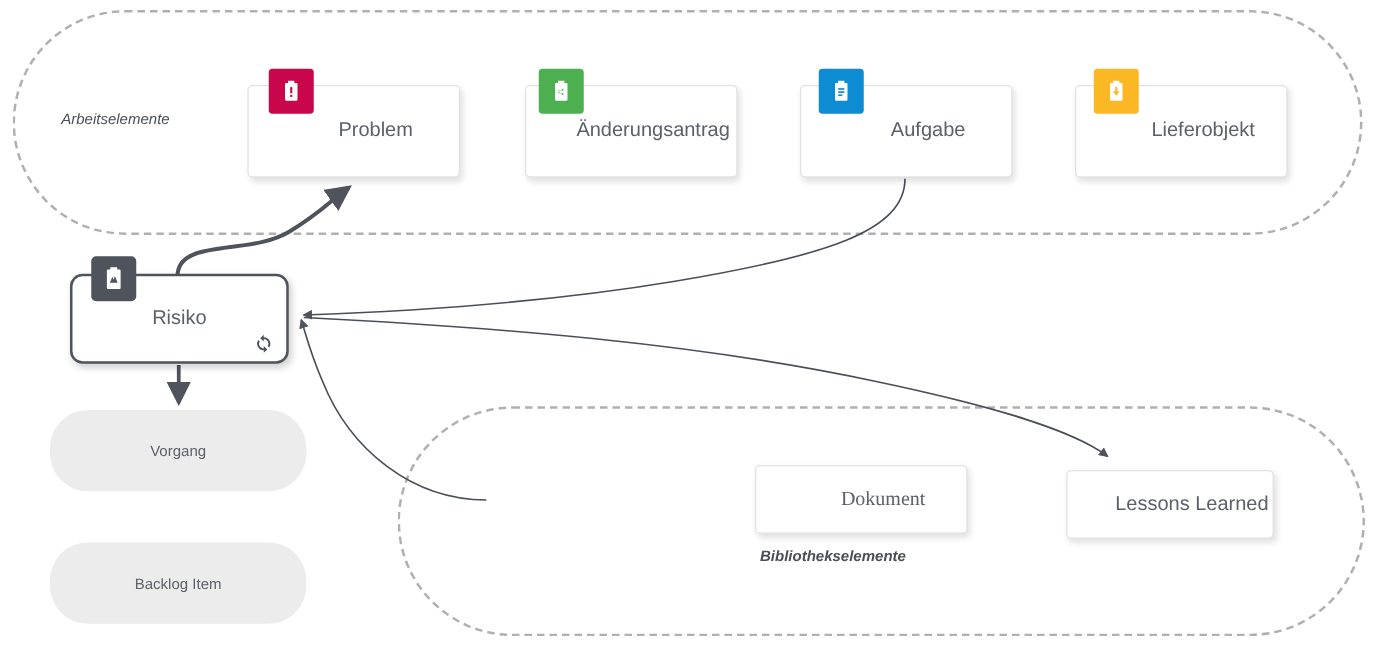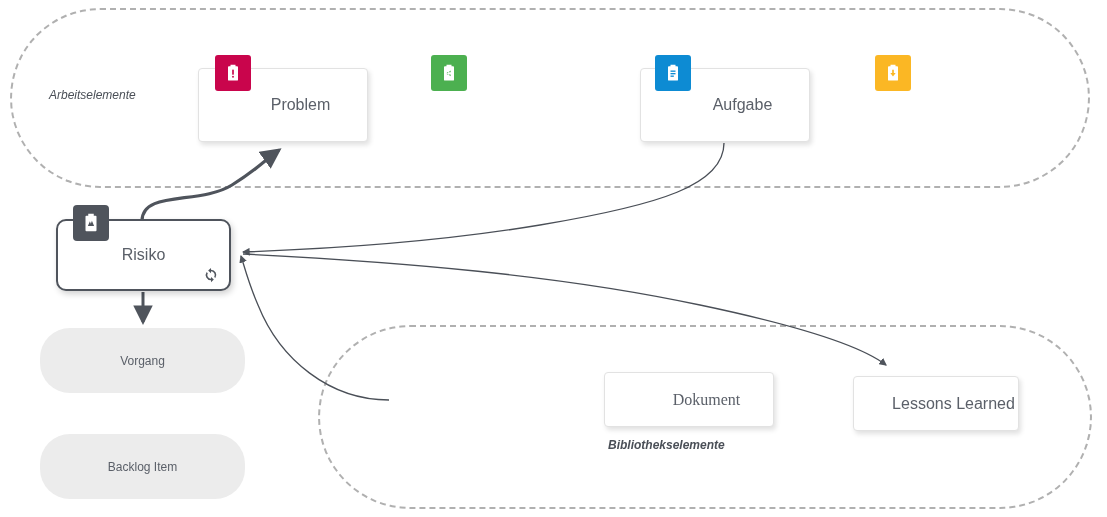--- a/index.html
+++ b/index.html
@@ -146,39 +146,45 @@
     <span class="card-label">Problem</span>
   </div>
   <div class="badge" id="badge-problem">
     <svg width="20" height="20" viewBox="0 0 24 24" aria-hidden="true">
       <path fill="#ffffff" d="M9 2h6v2h2a1 1 0 0 1 1 1v15a1 1 0 0 1-1 1H7a1 1 0 0 1-1-1V5a1 1 0 0 1 1-1h2V2z"></path>
       <rect x="11" y="8" width="2" height="6" fill="#c9054c"></rect>
       <rect x="11" y="15.5" width="2" height="2" fill="#c9054c"></rect>
     </svg>
   </div>
 
+  <div class="card" id="card-change">
+    <span class="card-label">Änderungsantrag</span>
+  </div>
   <div class="badge" id="badge-change">
     <svg width="20" height="20" viewBox="0 0 24 24" aria-hidden="true">
       <path fill="#ffffff" d="M9 2h6v2h2a1 1 0 0 1 1 1v15a1 1 0 0 1-1 1H7a1 1 0 0 1-1-1V5a1 1 0 0 1 1-1h2V2z"></path>
       <path fill="#4cb050" d="M14 9v2.2h-4.5v2.6H14V16l-4.5-3.5L14 9z"></path>
     </svg>
   </div>
 
   <div class="card" id="card-task">
     <span class="card-label">Aufgabe</span>
   </div>
   <div class="badge" id="badge-task">
     <svg width="20" height="20" viewBox="0 0 24 24" aria-hidden="true">
       <path fill="#ffffff" d="M9 2h6v2h2a1 1 0 0 1 1 1v15a1 1 0 0 1-1 1H7a1 1 0 0 1-1-1V5a1 1 0 0 1 1-1h2V2z"></path>
       <rect x="9" y="9" width="6" height="1.6" fill="#0d8bd3"></rect>
       <rect x="9" y="12" width="6" height="1.6" fill="#0d8bd3"></rect>
       <rect x="9" y="15" width="4" height="1.6" fill="#0d8bd3"></rect>
     </svg>
   </div>
 
+  <div class="card" id="card-deliv">
+    <span class="card-label">Lieferobjekt</span>
+  </div>
   <div class="badge" id="badge-deliv">
     <svg width="20" height="20" viewBox="0 0 24 24" aria-hidden="true">
       <path fill="#ffffff" d="M9 2h6v2h2a1 1 0 0 1 1 1v15a1 1 0 0 1-1 1H7a1 1 0 0 1-1-1V5a1 1 0 0 1 1-1h2V2z"></path>
       <path fill="#fbb724" d="M11 8h2v4h2.2L12 16.2 8.8 12H11V8z"></path>
     </svg>
   </div>
 
   <div id="node-risk">
     <span class="card-label">Risiko</span>
     <span id="sync-icon">

